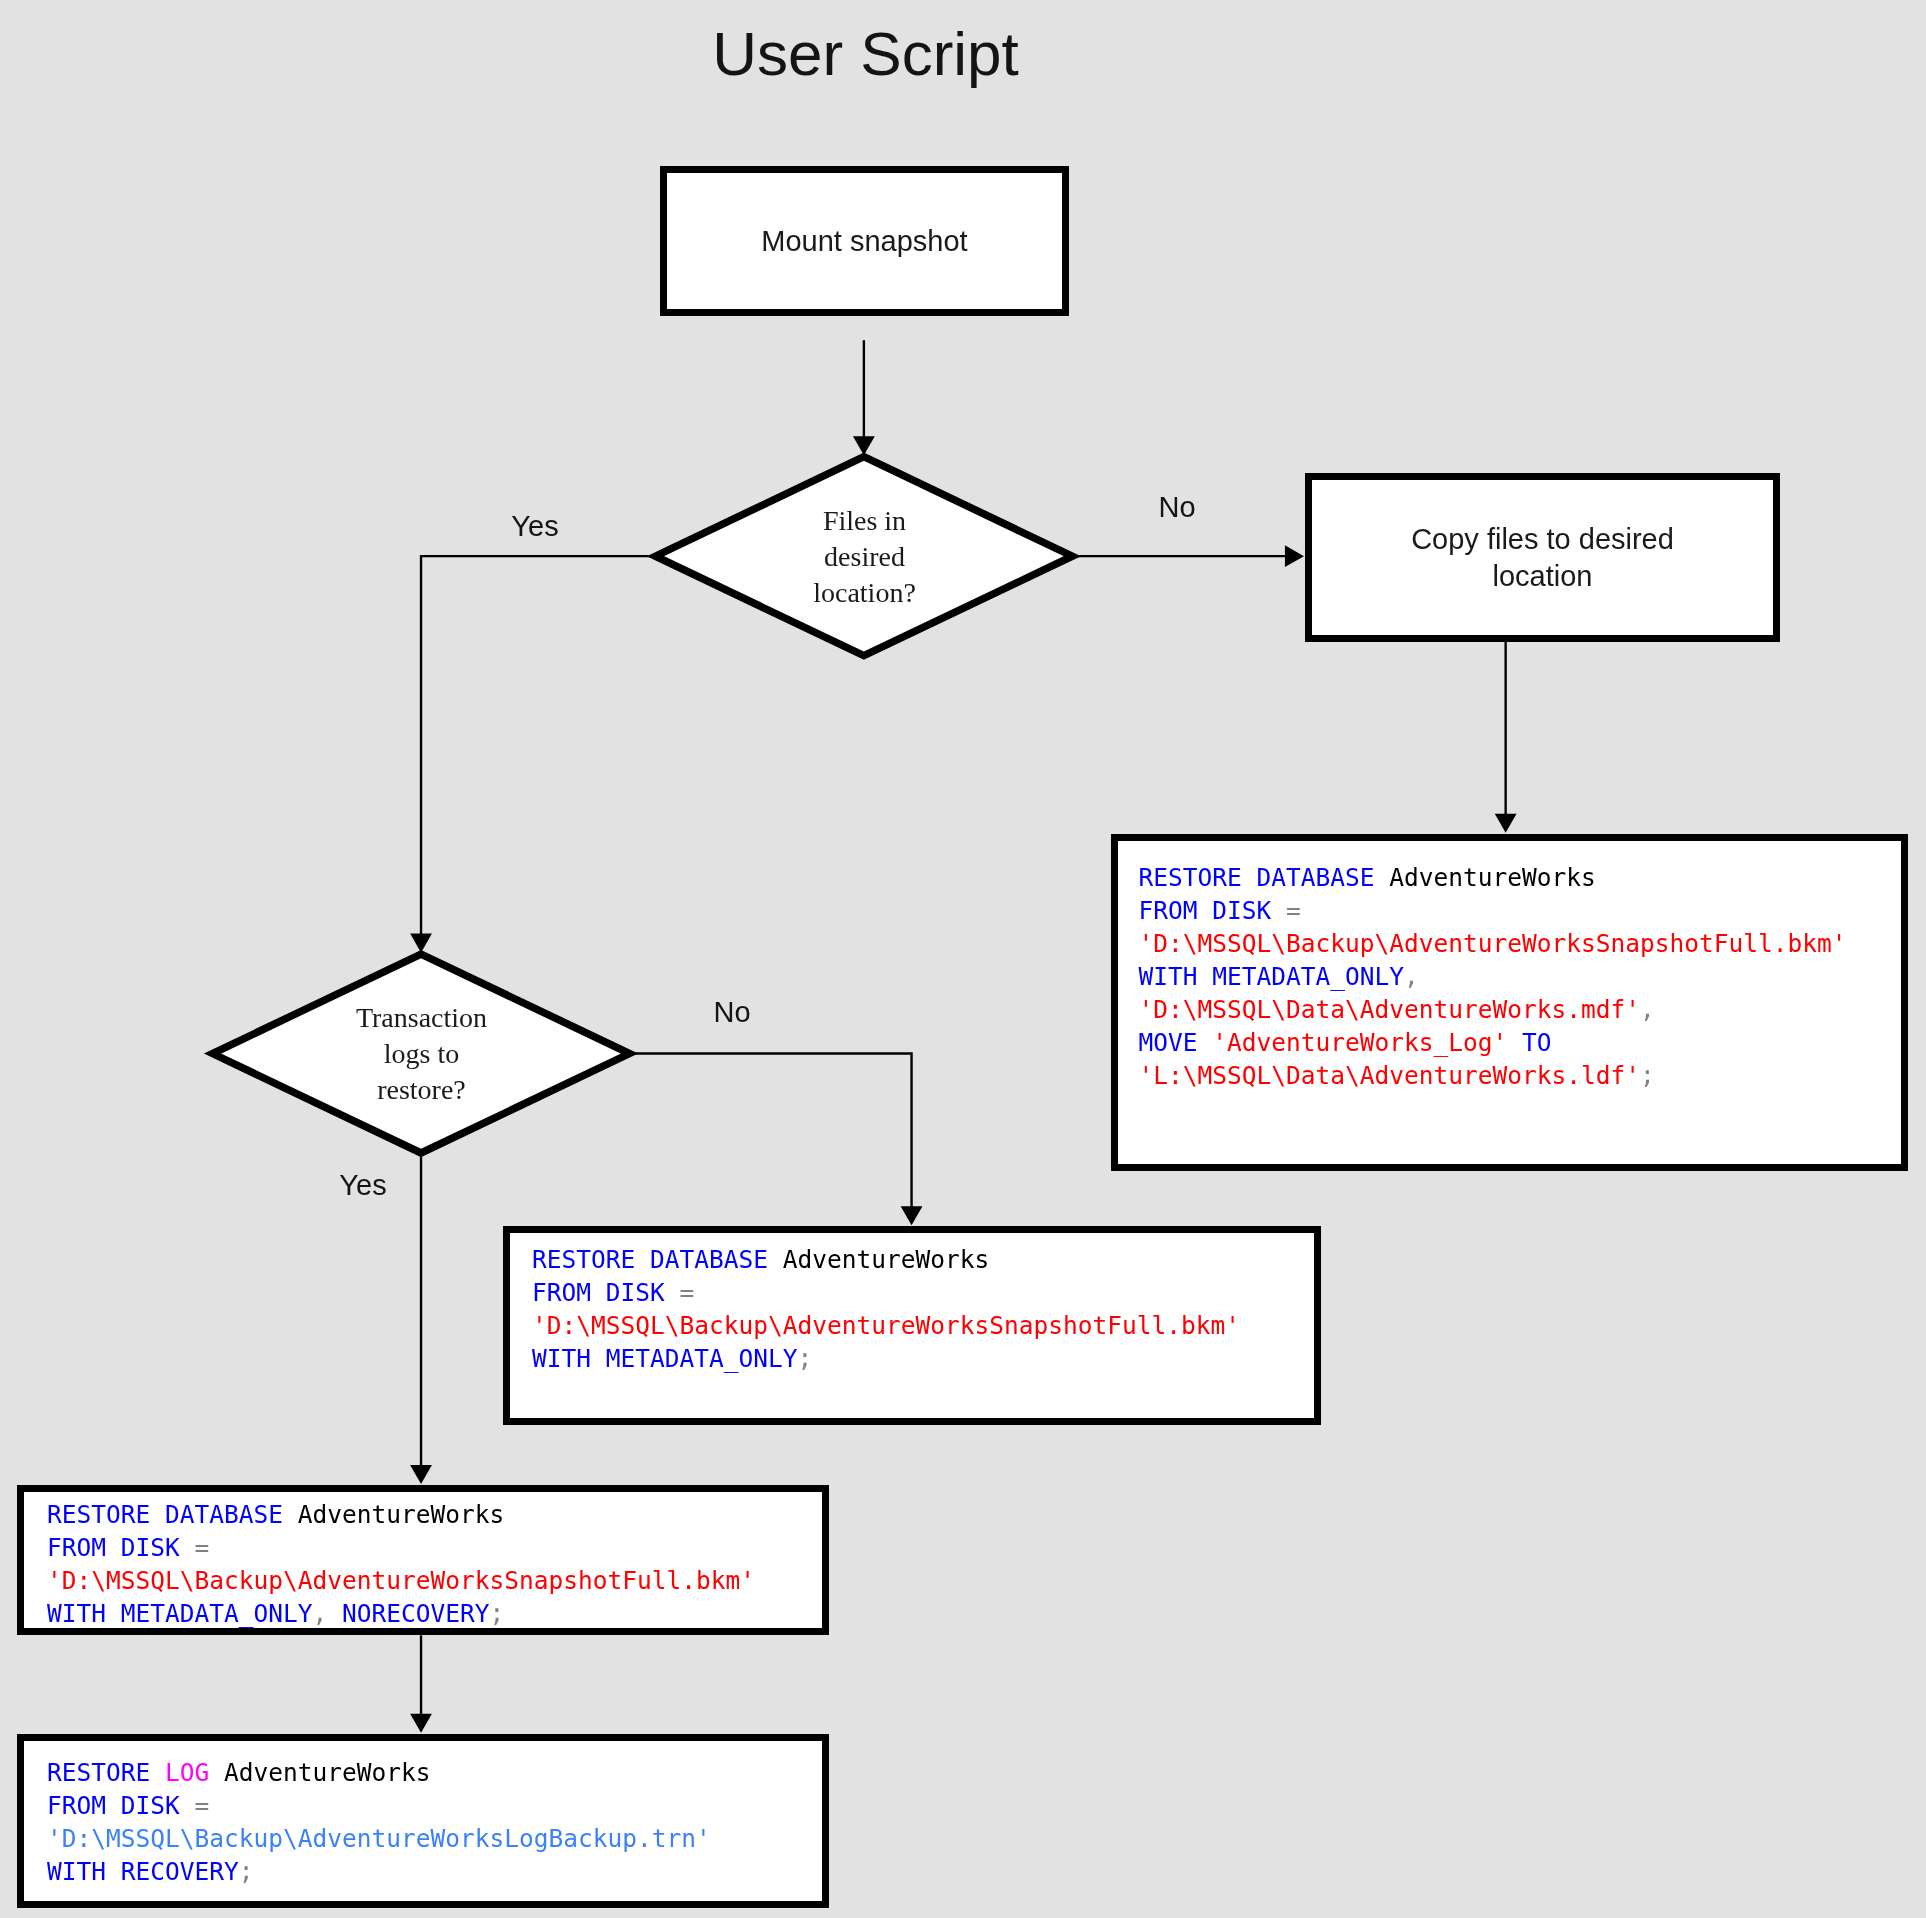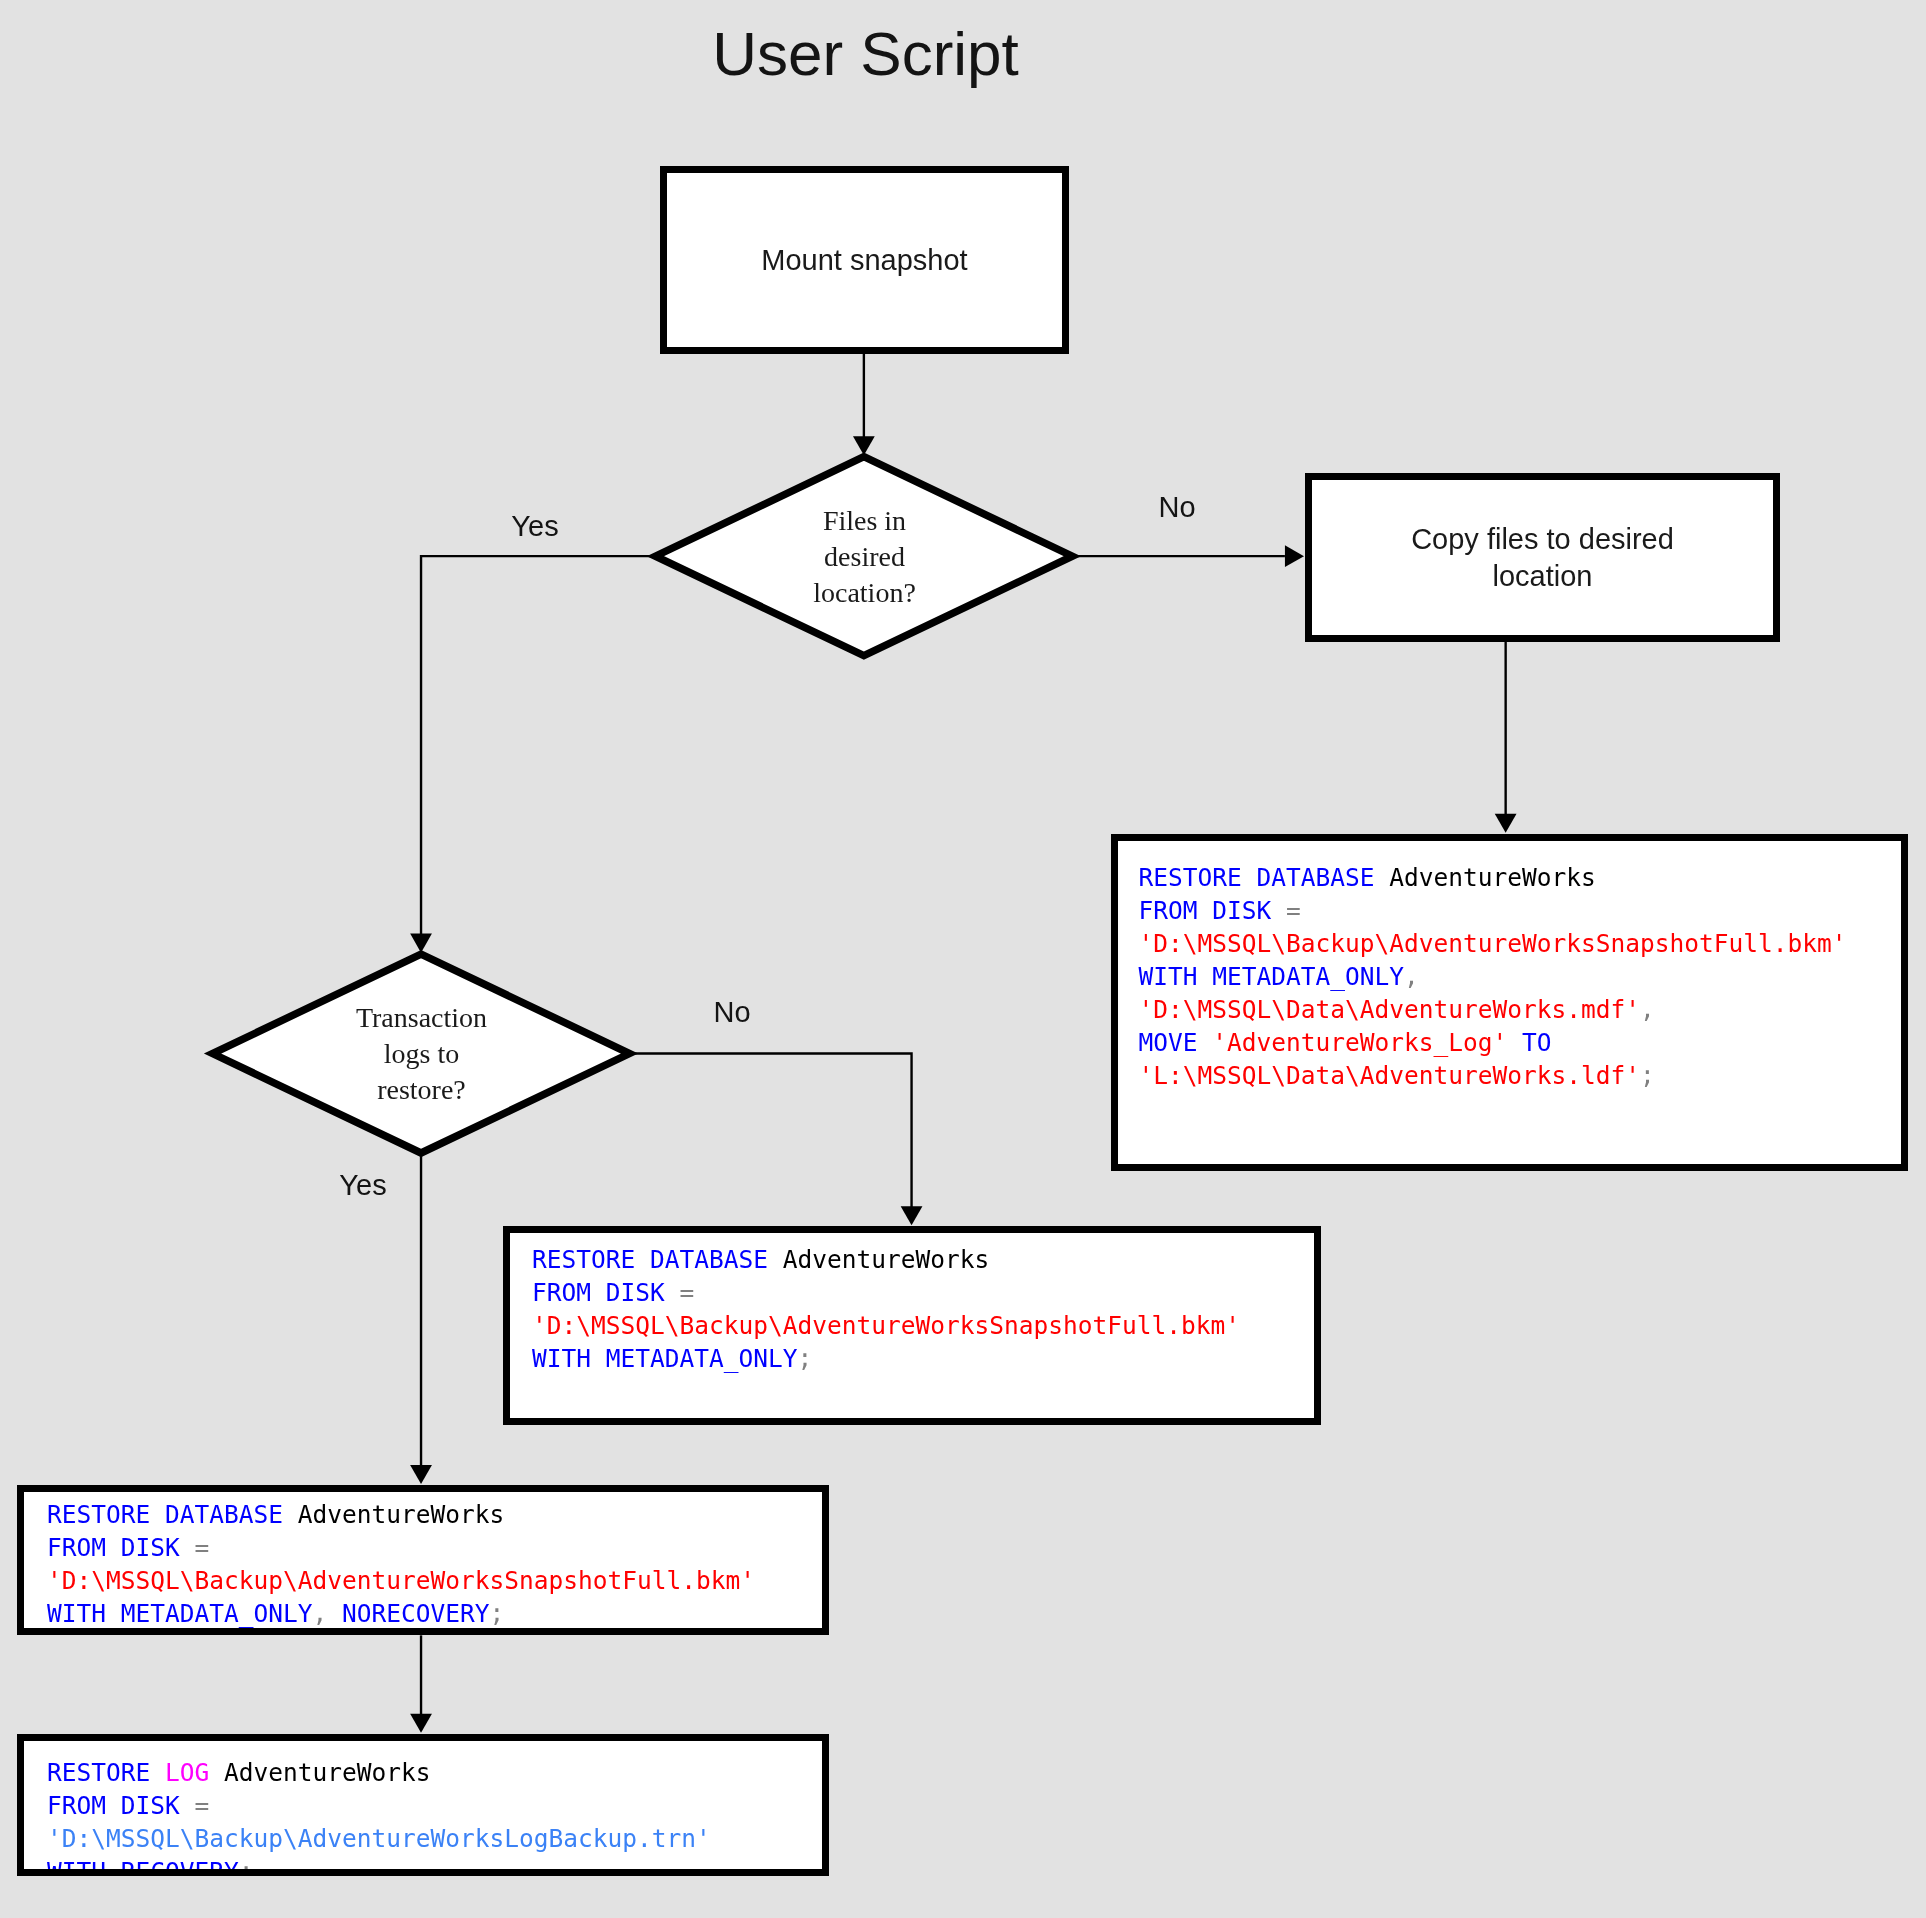--- a/index.html
+++ b/index.html
@@ -59,21 +59,21 @@
 
     <line x1="618" y1="2400" x2="618" y2="2518" stroke="#000" stroke-width="3.5"></line>
     <polygon points="618,2543 602,2515 634,2515" fill="#000"></polygon>
 
     <polygon points="1268,670 1574,816 1268,962 962,816" fill="#ffffff" stroke="#000" stroke-width="11"></polygon>
     <polygon points="618,1400 924,1546 618,1692 312,1546" fill="#ffffff" stroke="#000" stroke-width="11"></polygon>
   </svg>
 
   <div class="title">User Script</div>
 
-  <div class="pbox" style="left:660px;top:166px;width:409px;height:188px;">
+  <div class="pbox" style="left:660px;top:166px;width:409px;height:150px;">
     <span>Mount snapshot</span>
   </div>
 
   <div class="pbox" style="left:1305px;top:473px;width:475px;height:169px;">
     <span class="inner-wrap" style="width:307px;">Copy files to desired location</span>
   </div>
 
   <div class="diamond-label" style="left:728px;top:503px;width:273px;">
     <span>Files in</span>
     <span>desired</span>
@@ -108,21 +108,21 @@
       <div class="code-line"><span style="color: rgb(0, 0, 255);">WITH METADATA_ONLY</span><span style="color: rgb(128, 128, 128);">;</span></div>
     </div>
 
   <div class="code" style="left:17px;top:1485px;width:812px;height:150px;padding:5.5px 6.8px 0 23px;">
       <div class="code-line"><span style="color: rgb(0, 0, 255);">RESTORE DATABASE</span><span style="color: rgb(0, 0, 0);"> AdventureWorks</span></div>
       <div class="code-line"><span style="color: rgb(0, 0, 255);">FROM DISK </span><span style="color: rgb(128, 128, 128);">=</span></div>
       <div class="code-line"><span style="color: rgb(255, 0, 0);">'D:\MSSQL\Backup\AdventureWorksSnapshotFull.bkm'</span></div>
       <div class="code-line"><span style="color: rgb(0, 0, 255);">WITH METADATA_ONLY</span><span style="color: rgb(128, 128, 128);">,</span><span style="color: rgb(0, 0, 255);"> NORECOVERY</span><span style="color: rgb(128, 128, 128);">;</span></div>
     </div>
 
-  <div class="code" style="left:17px;top:1734px;width:812px;height:142px;padding:15px 6.8px 0 23px;">
+  <div class="code" style="left:17px;top:1734px;width:812px;height:174px;padding:15px 6.8px 0 23px;">
       <div class="code-line"><span style="color: rgb(0, 0, 255);">RESTORE </span><span style="color: rgb(255, 0, 255);">LOG</span><span style="color: rgb(0, 0, 0);"> AdventureWorks</span></div>
       <div class="code-line"><span style="color: rgb(0, 0, 255);">FROM DISK </span><span style="color: rgb(128, 128, 128);">=</span></div>
       <div class="code-line"><span style="color: #3b82f6;">'D:\MSSQL\Backup\AdventureWorksLogBackup.trn'</span></div>
       <div class="code-line"><span style="color: rgb(0, 0, 255);">WITH RECOVERY</span><span style="color: rgb(128, 128, 128);">;</span></div>
     </div>
 
 </div>
 
 
 </body></html>

